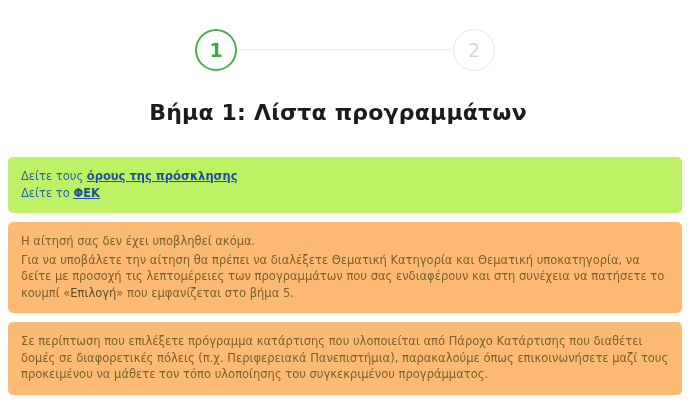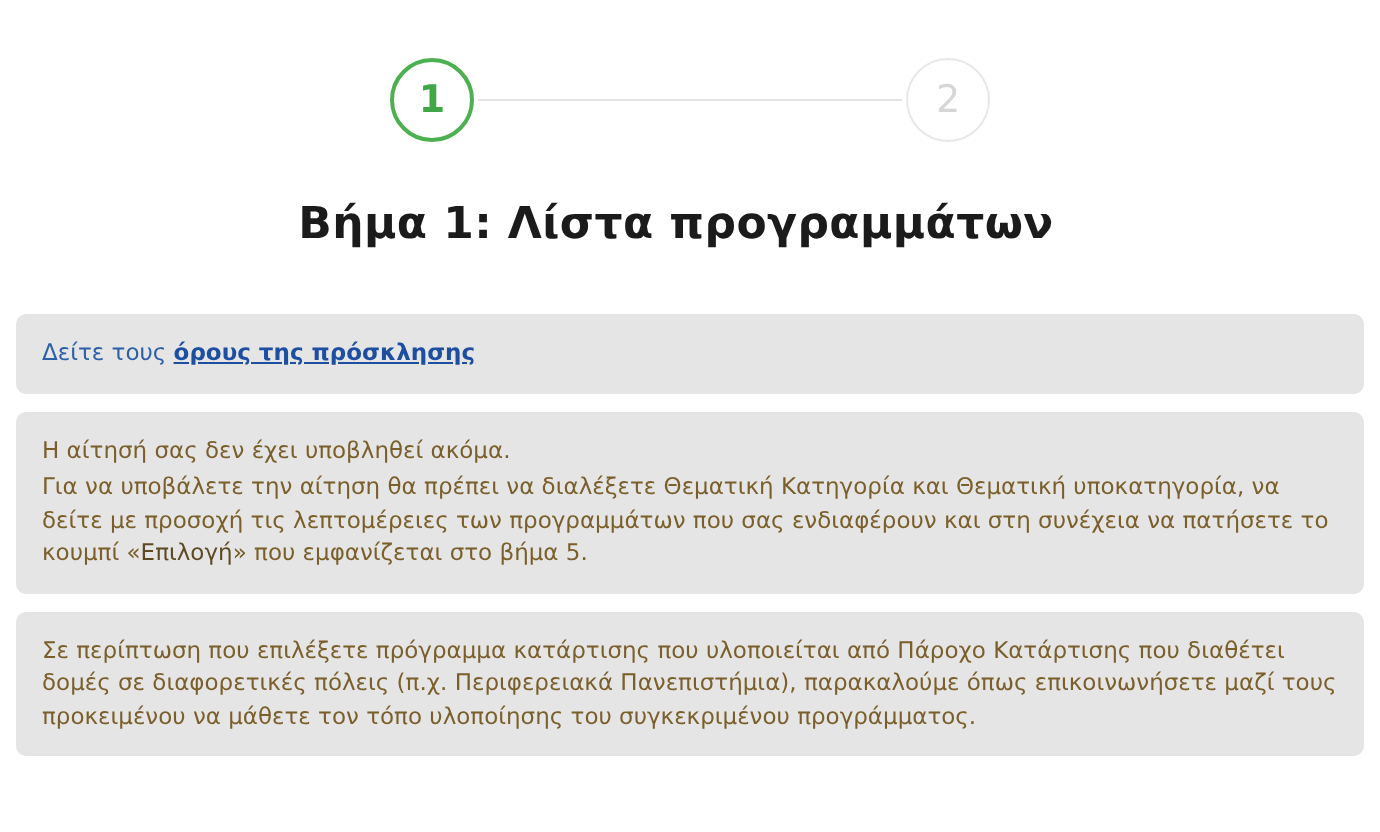--- a/index.html
+++ b/index.html
@@ -90,25 +90,25 @@
     box-sizing: border-box;
   }
   .alert {
     border-radius: 5px;
     padding: 11px 13px 12px 13px;
     box-sizing: border-box;
     font-size: 11.5px;
     line-height: 16.5px;
   }
   .alert-info {
-    background: #e5e5e5;
+    background: #bef264;
     color: #2b5fa8;
   }
   .alert-warning {
-    background: #e5e5e5;
+    background: #fdba74;
     color: #7a5f2b;
   }
   .alert + .alert { margin-top: 9px; }
 
   .alert-info a,
   .alert-info .link {
     color: #1d4ea0;
     font-weight: bold;
     text-decoration: underline;
     cursor: pointer;
@@ -136,20 +136,21 @@
       <div class="step-circle inactive">2</div>
     </div>
   </div>
 
   <h1 class="page-title">Βήμα 1: Λίστα προγραμμάτων</h1>
 
   <div class="alerts">
 
     <div class="alert alert-info">
       <span class="alert-line"><span>Δείτε τους </span><a class="link" href="#">όρους της πρόσκλησης</a></span>
+      <span class="alert-line"><span>Δείτε το </span><a class="link" href="#">ΦΕΚ</a></span>
     </div>
 
     <div class="alert alert-warning warn-text">
       <p>Η αίτησή σας δεν έχει υποβληθεί ακόμα.</p>
       <p class="flow"><span>Για να υποβάλετε την αίτηση θα πρέπει να διαλέξετε Θεματική Κατηγορία και Θεματική υποκατηγορία, να δείτε με προσοχή τις λεπτομέρειες των προγραμμάτων που σας ενδιαφέρουν και στη συνέχεια να πατήσετε το κουμπί «</span><span class="strong">Επιλογή</span><span>» που εμφανίζεται στο βήμα 5.</span></p>
     </div>
 
     <div class="alert alert-warning warn-text">
       <p class="flow">Σε περίπτωση που επιλέξετε πρόγραμμα κατάρτισης που υλοποιείται από Πάροχο Κατάρτισης που διαθέτει δομές σε διαφορετικές πόλεις (π.χ. Περιφερειακά Πανεπιστήμια), παρακαλούμε όπως επικοινωνήσετε μαζί τους προκειμένου να μάθετε τον τόπο υλοποίησης του συγκεκριμένου προγράμματος.</p>
     </div>

